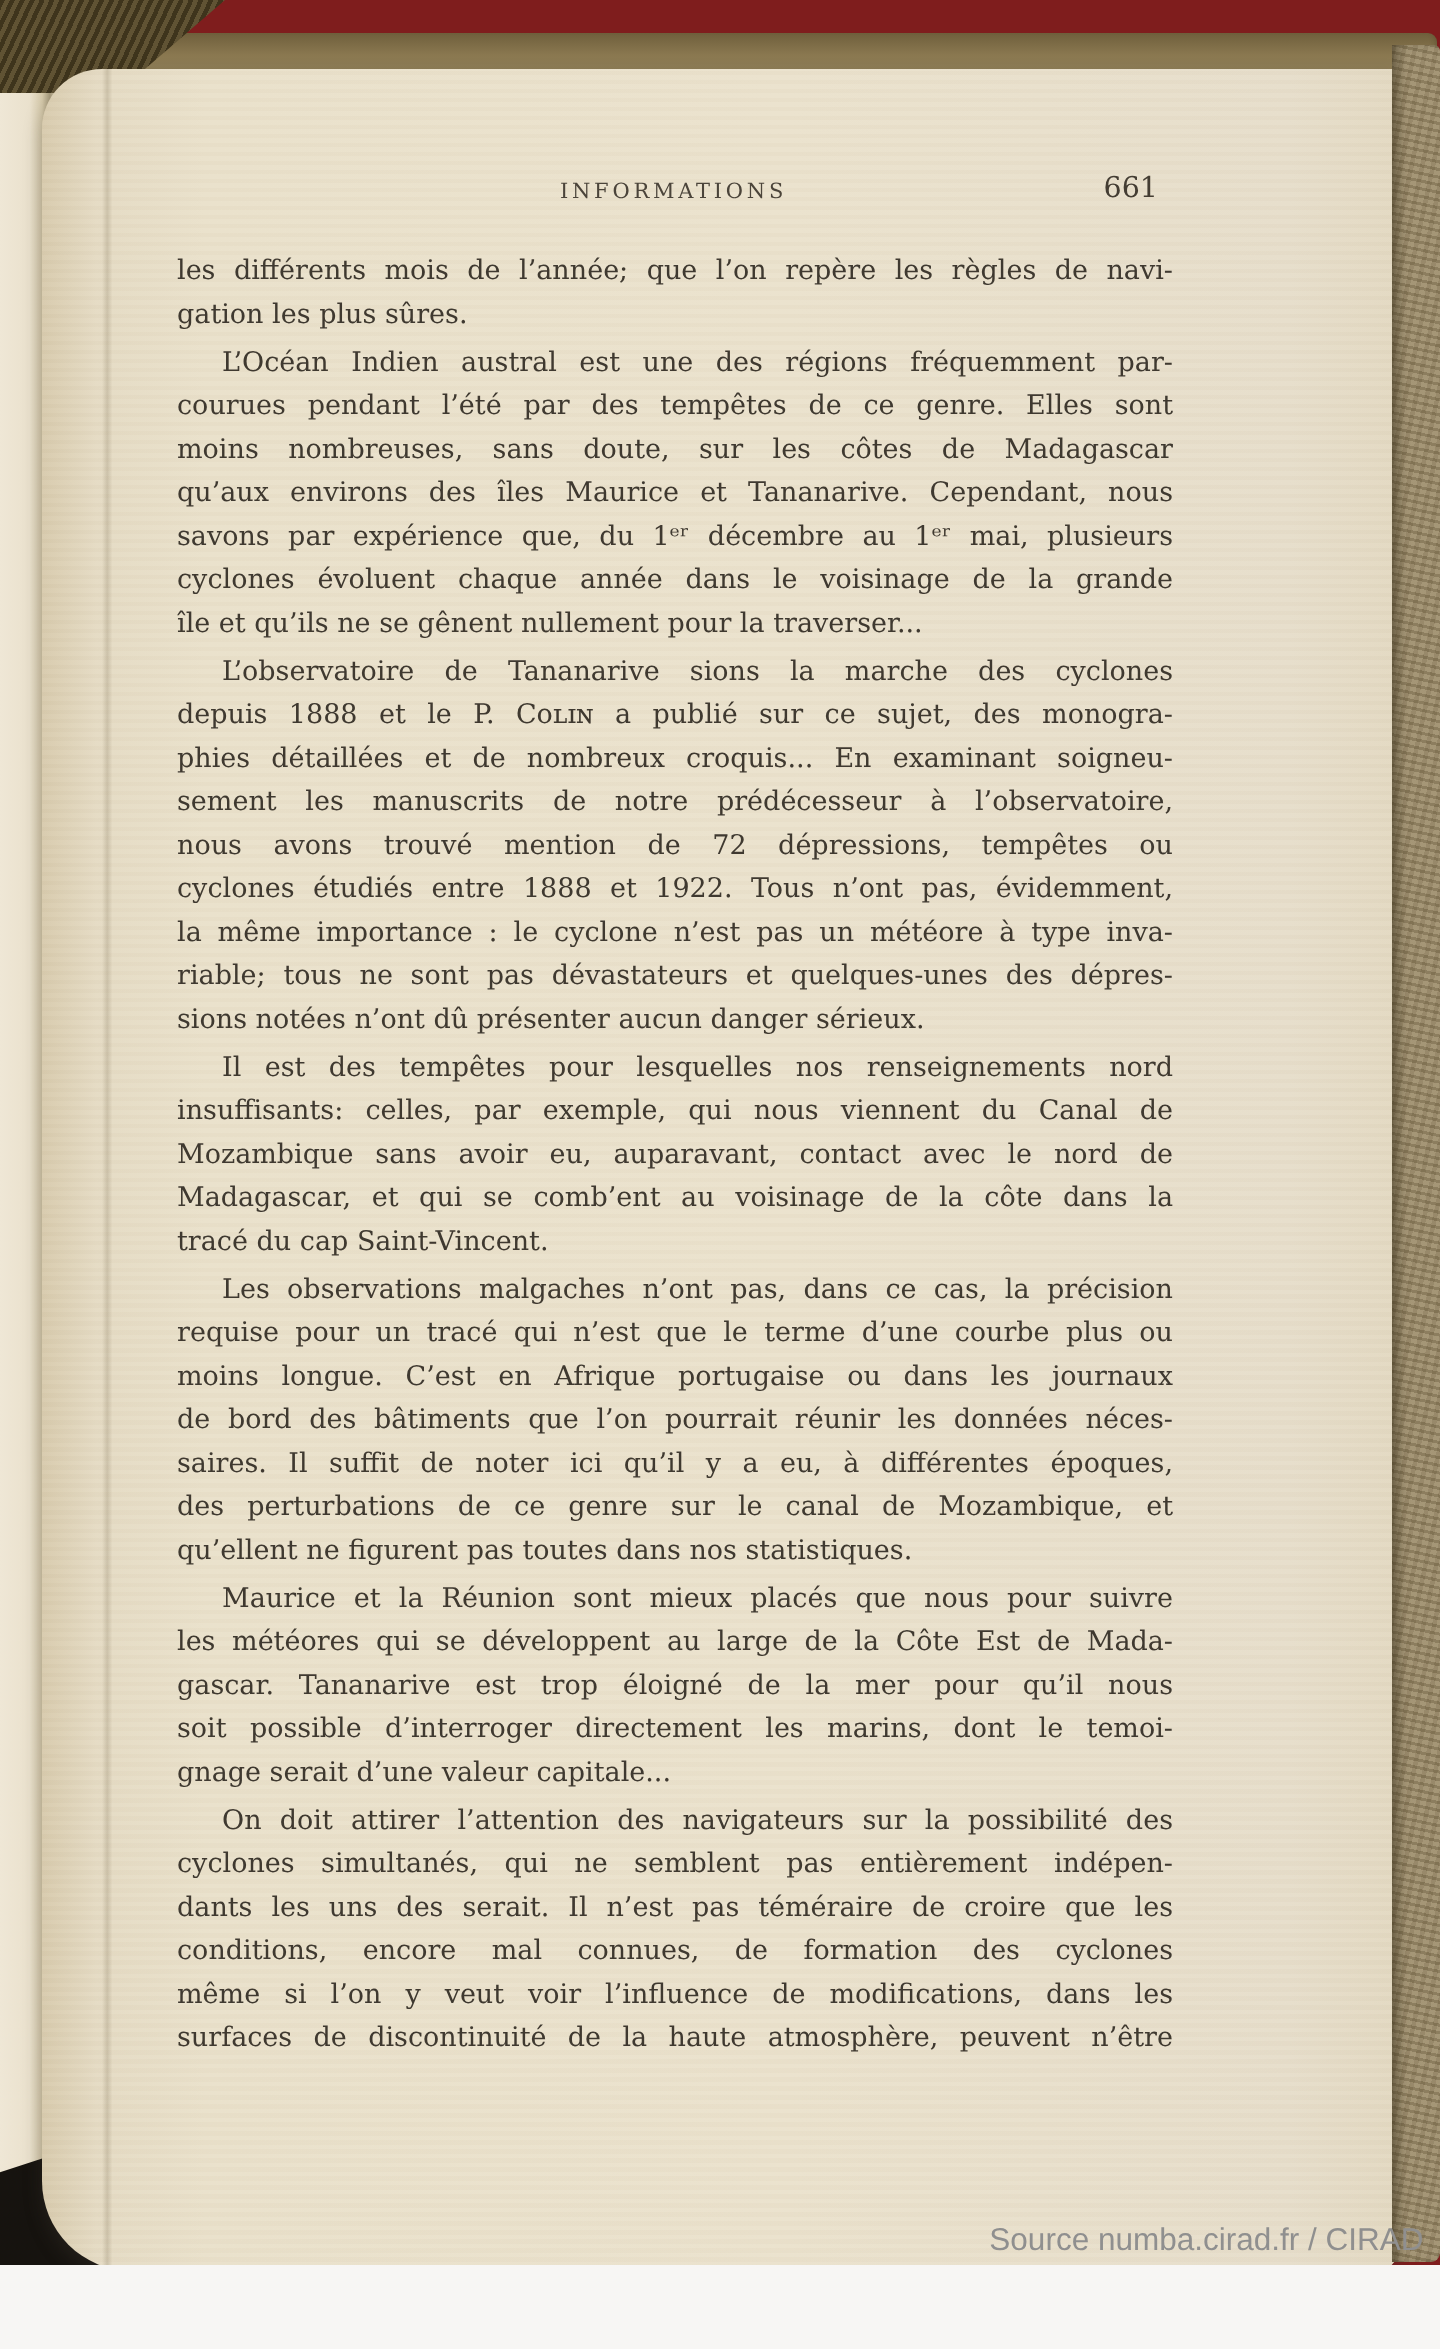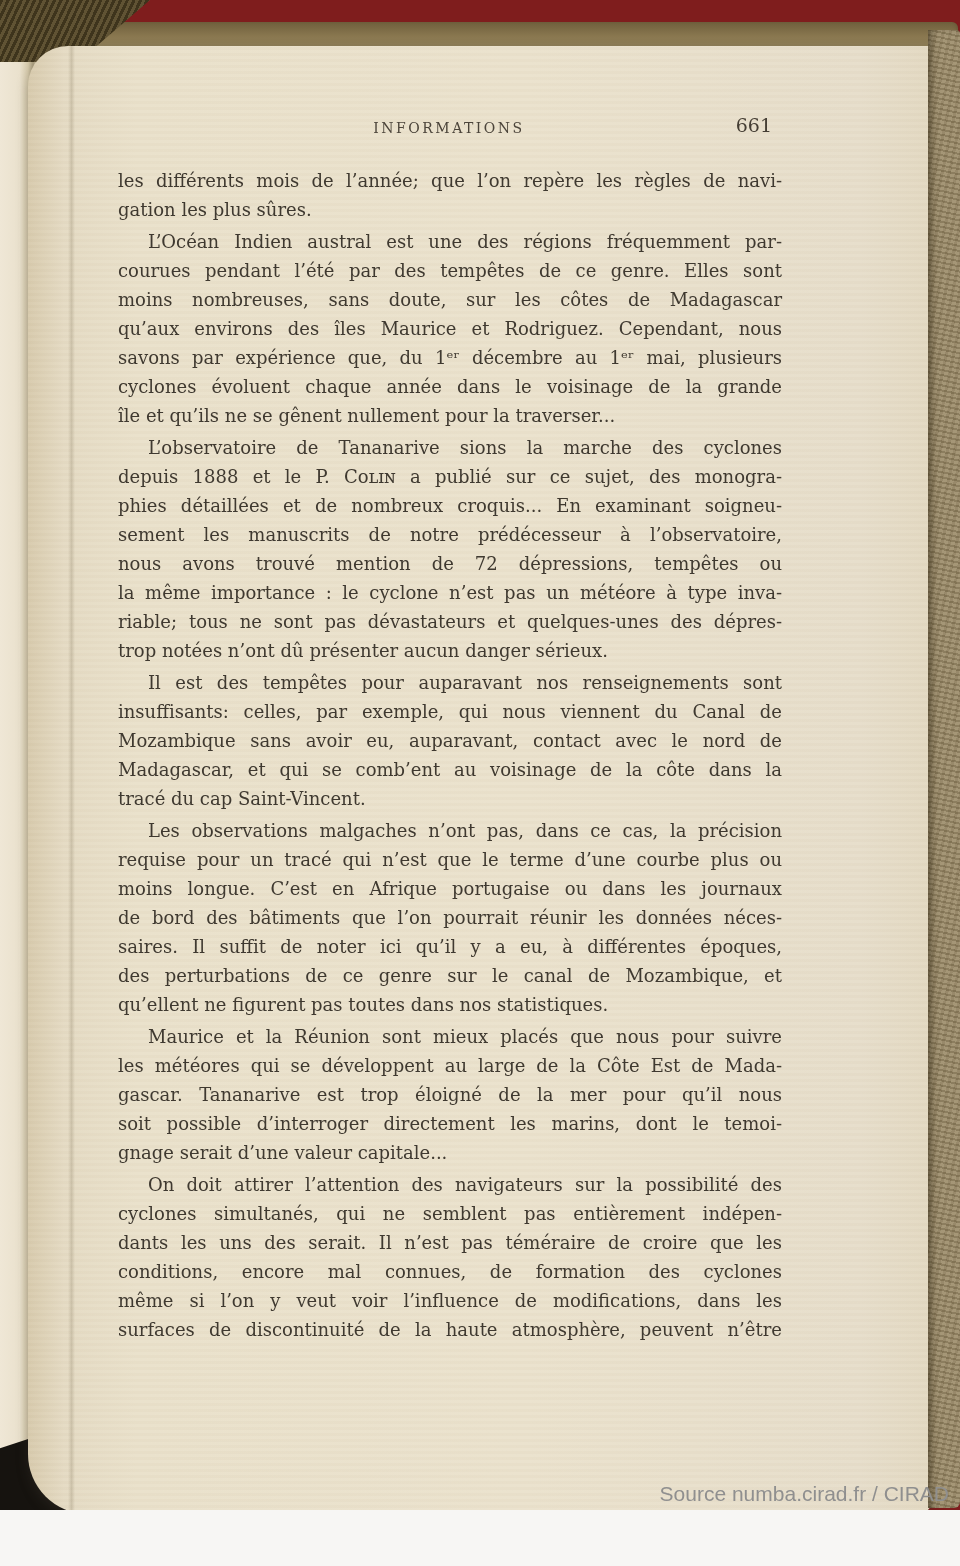--- a/index.html
+++ b/index.html
@@ -159,37 +159,38 @@
       </div>
       <div id="text-block" class="text-block">
           <div class="para">
             <div class="line">les différents mois de l’année; que l’on repère les règles de navi-</div>
             <div class="line">gation les plus sûres.</div>
           </div>
           <div class="para indent">
             <div class="line">L’Océan Indien austral est une des régions fréquemment par-</div>
             <div class="line">courues pendant l’été par des tempêtes de ce genre. Elles sont</div>
             <div class="line">moins nombreuses, sans doute, sur les côtes de Madagascar</div>
-            <div class="line">qu’aux environs des îles Maurice et Rodriguez. Cependant, nous</div>
+            <div class="line">qu’aux environs des îles Maurice et Tananarive. Cependant, nous</div>
             <div class="line">savons par expérience que, du 1ᵉʳ décembre au 1ᵉʳ mai, plusieurs</div>
             <div class="line">cyclones évoluent chaque année dans le voisinage de la grande</div>
             <div class="line">île et qu’ils ne se gênent nullement pour la traverser...</div>
           </div>
           <div class="para indent">
             <div class="line">L’observatoire de Tananarive sions la marche des cyclones</div>
             <div class="line">depuis 1888 et le P. Cᴏʟɪɴ a publié sur ce sujet, des monogra-</div>
             <div class="line">phies détaillées et de nombreux croquis... En examinant soigneu-</div>
             <div class="line">sement les manuscrits de notre prédécesseur à l’observatoire,</div>
             <div class="line">nous avons trouvé mention de 72 dépressions, tempêtes ou</div>
+            <div class="line">cyclones étudiés entre 1888 et 1922. Tous n’ont pas, évidemment,</div>
             <div class="line">la même importance : le cyclone n’est pas un météore à type inva-</div>
             <div class="line">riable; tous ne sont pas dévastateurs et quelques-unes des dépres-</div>
-            <div class="line">trop notées n’ont dû présenter aucun danger sérieux.</div>
-          </div>
-          <div class="para indent">
-            <div class="line">Il est des tempêtes pour auparavant nos renseignements sont</div>
+            <div class="line">sions notées n’ont dû présenter aucun danger sérieux.</div>
+          </div>
+          <div class="para indent">
+            <div class="line">Il est des tempêtes pour lesquelles nos renseignements nord</div>
             <div class="line">insuffisants: celles, par exemple, qui nous viennent du Canal de</div>
             <div class="line">Mozambique sans avoir eu, auparavant, contact avec le nord de</div>
             <div class="line">Madagascar, et qui se comb’ent au voisinage de la côte dans la</div>
             <div class="line">tracé du cap Saint-Vincent.</div>
           </div>
           <div class="para indent">
             <div class="line">Les observations malgaches n’ont pas, dans ce cas, la précision</div>
             <div class="line">requise pour un tracé qui n’est que le terme d’une courbe plus ou</div>
             <div class="line">moins longue. C’est en Afrique portugaise ou dans les journaux</div>
             <div class="line">de bord des bâtiments que l’on pourrait réunir les données néces-</div>

